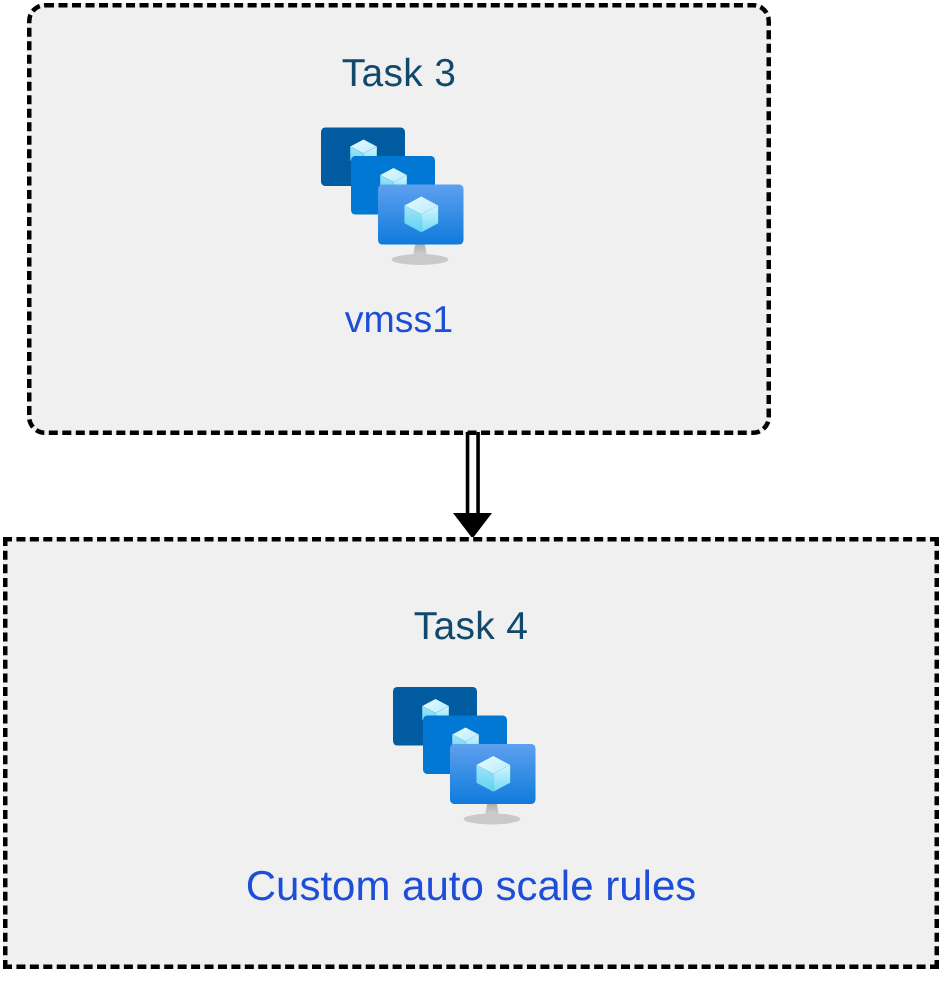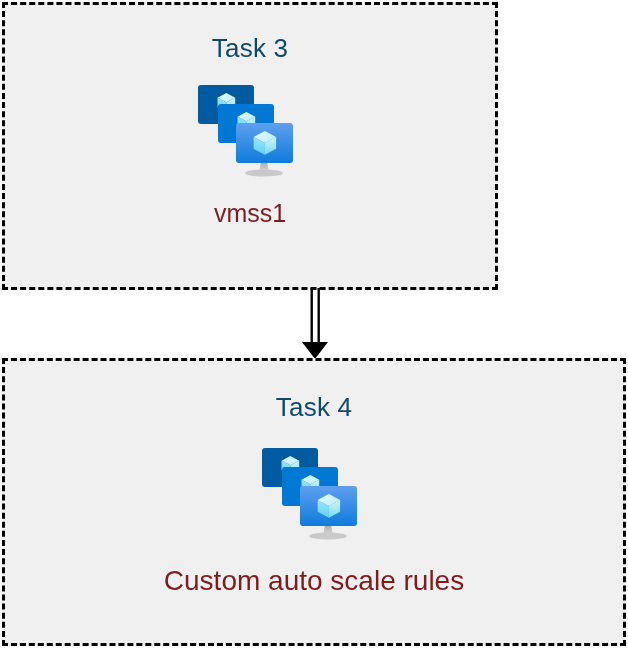--- a/index.html
+++ b/index.html
@@ -24,52 +24,53 @@
   .task-box {
     position: absolute;
     box-sizing: border-box;
     background: #f0f0f0;
     border: 3px dashed #000000;
     display: flex;
     flex-direction: column;
     align-items: center;
   }
   #task-box-3 {
-    left: 2px;
+    left: 18px;
     top: 2px;
     width: 496px;
     height: 288px;
+    border-radius: 12px;
   }
   #task-box-4 {
     left: 2px;
     top: 358px;
     width: 624px;
     height: 288px;
   }
 
   .task-heading {
     color: #10496b;
     font-size: 26px;
     line-height: 1;
     letter-spacing: 0.2px;
     white-space: nowrap;
   }
   #task-box-3 .task-heading { margin-top: 30px; }
-  #task-box-4 .task-heading { margin-top: 33px; text-align: right; }
+  #task-box-4 .task-heading { margin-top: 43px; text-align: right; }
 
   
   .vmss-icon {
     display: block;
   }
   #task-box-3 .icon-wrap { margin-top: 18px; }
   #task-box-4 .icon-wrap { margin-top: 22px; }
 
   .caption-block {
     text-align: center;
-    color: #7f1d1d;
+    color: #1d4ed8;
   }
   #task-box-3 .caption-block {
     margin-top: 14px;
     font-size: 25px;
     line-height: 1.35;
   }
   #task-box-4 .caption-block {
     margin-top: 17px;
     font-size: 28px;
     line-height: 1.3;

